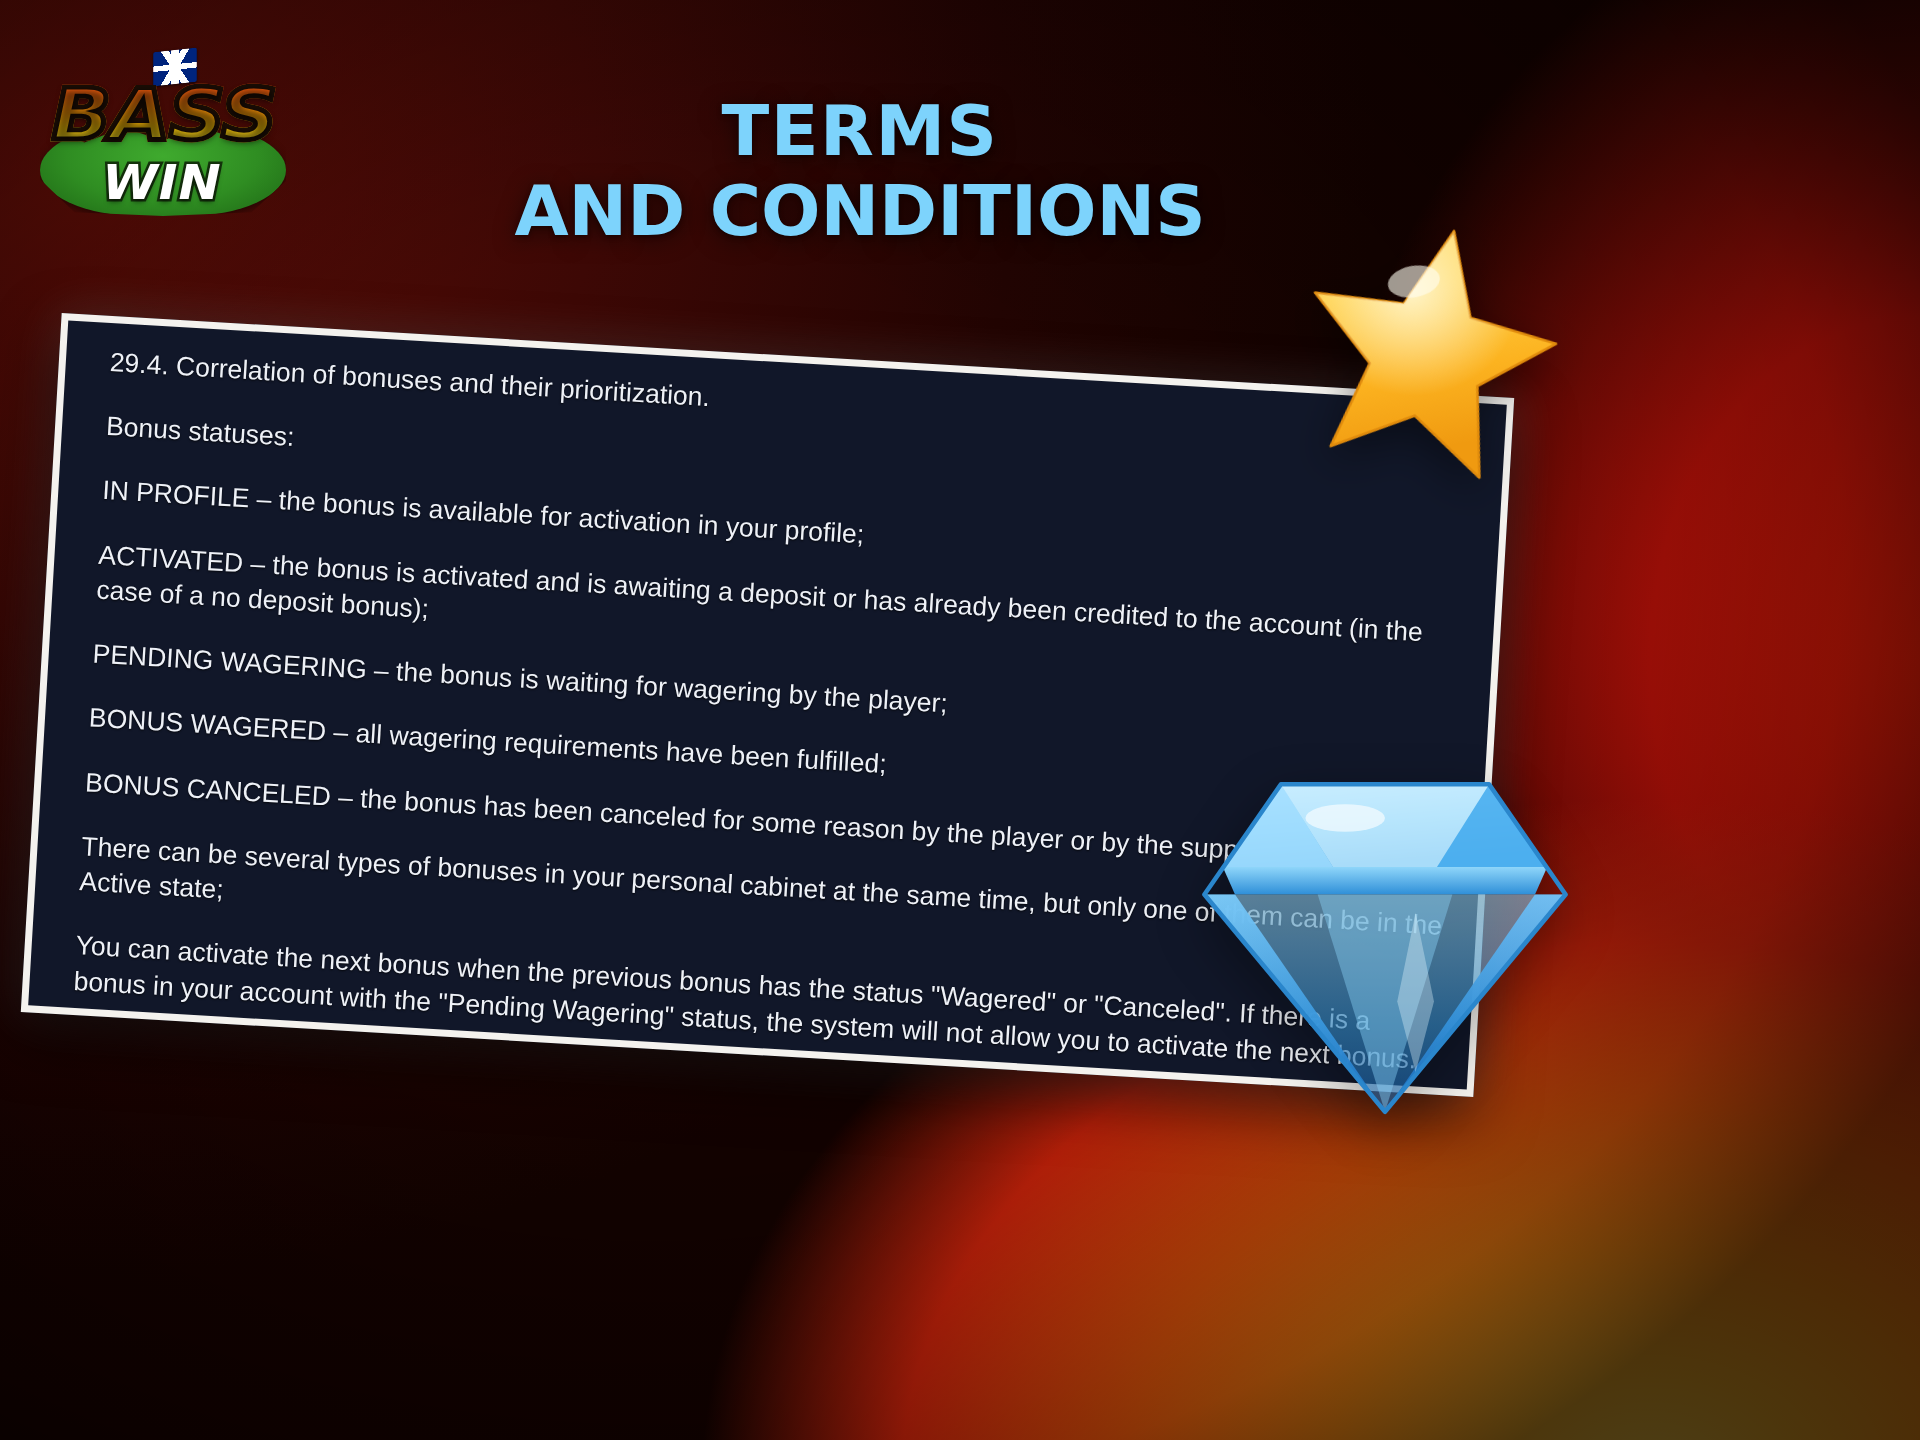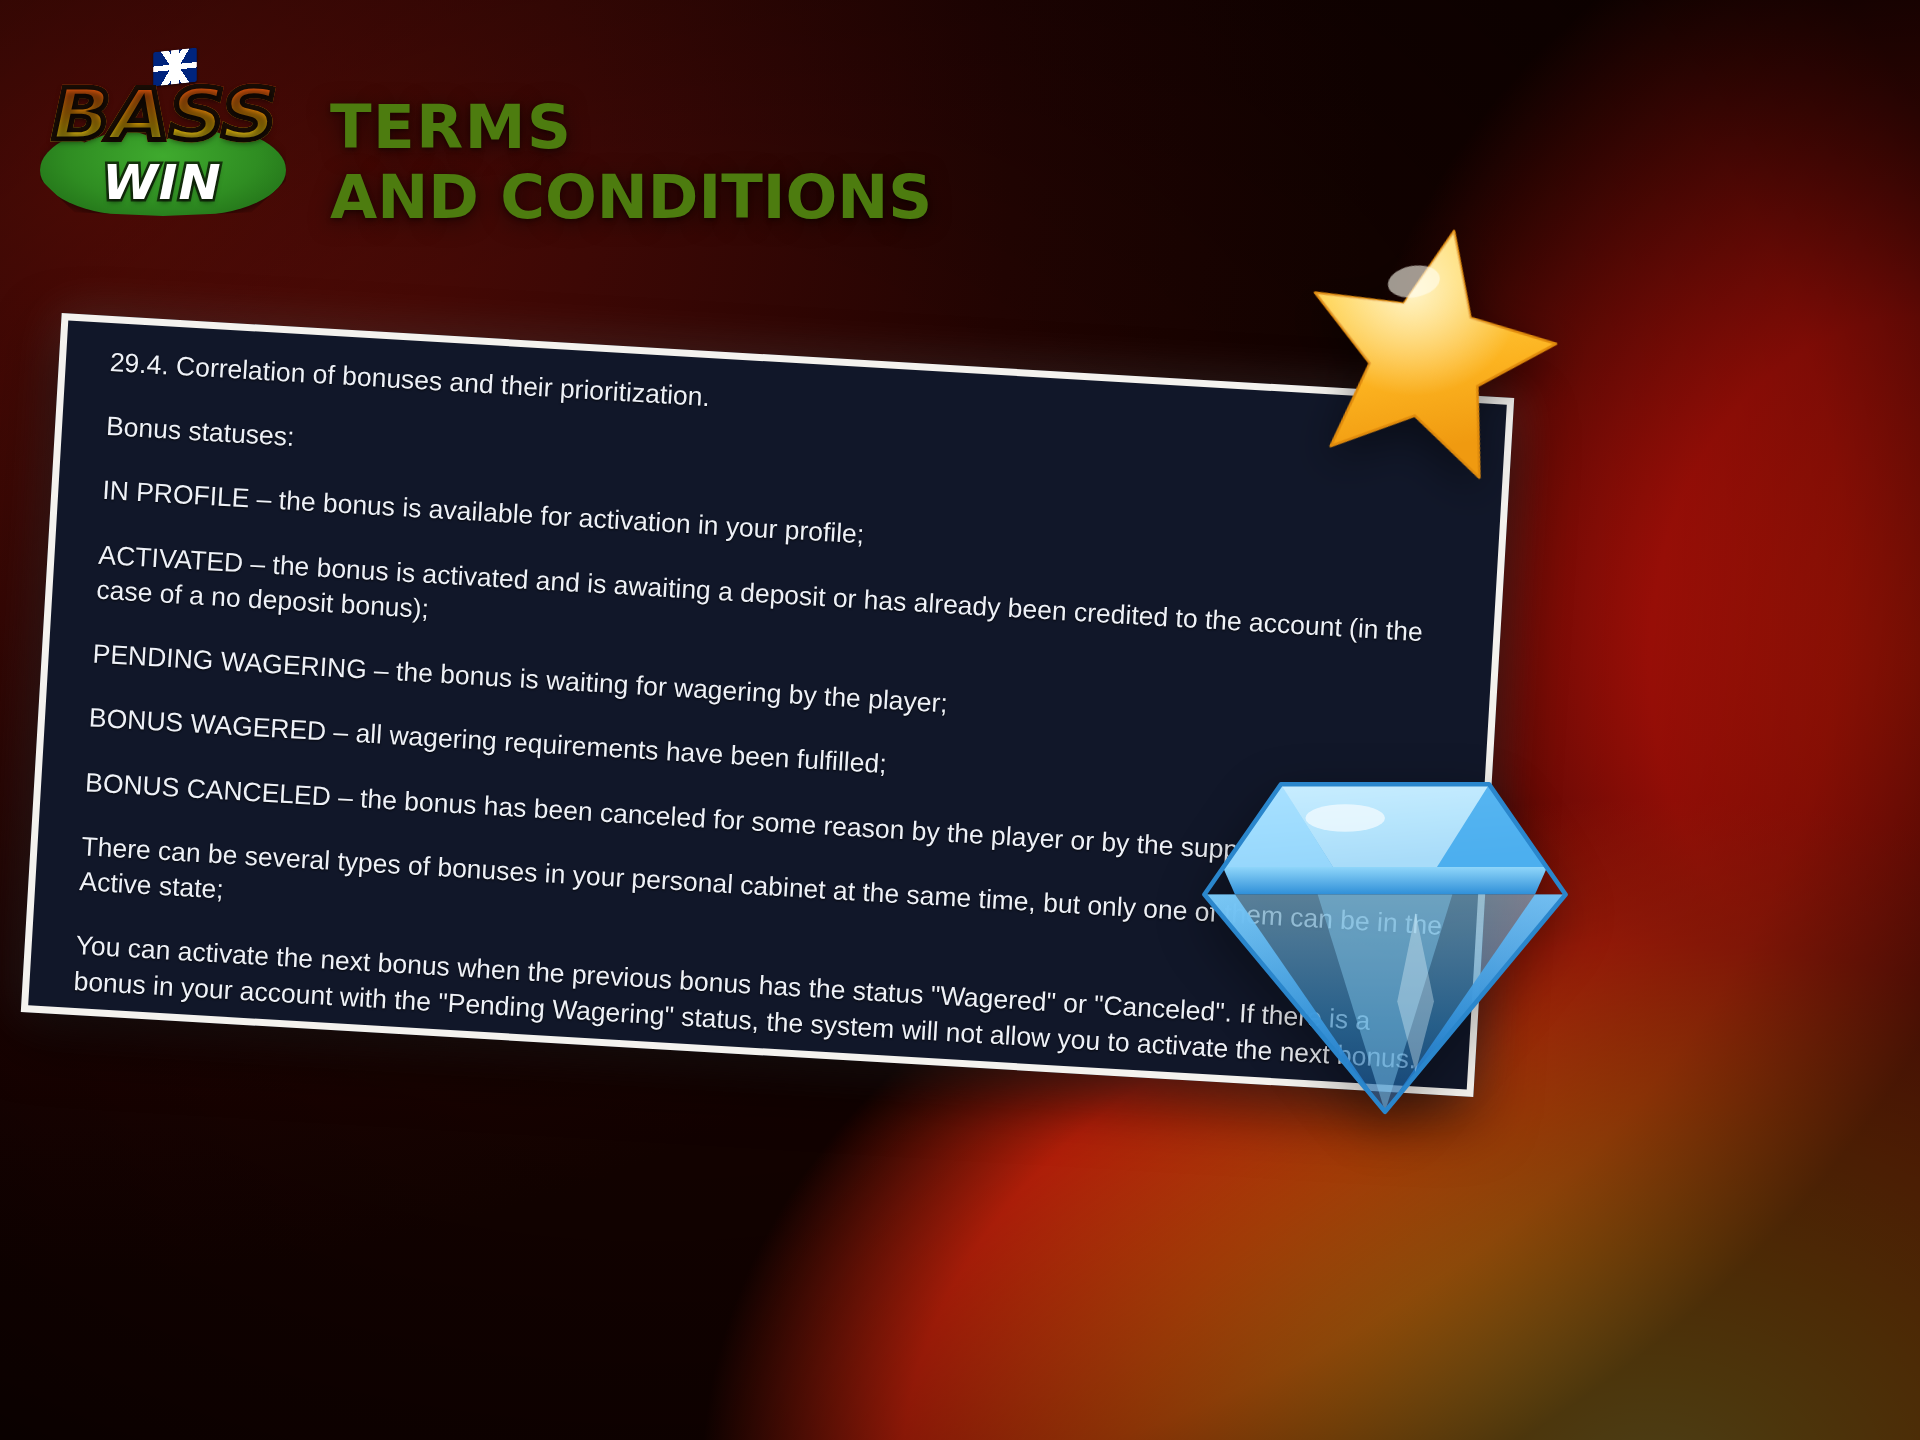--- a/index.html
+++ b/index.html
@@ -72,24 +72,25 @@
     text-align:center; line-height:1; color:#fff;
     -webkit-text-stroke:5px #14330c;
     paint-order:stroke fill;
     transform:scaleX(1.05);
     text-shadow:0 3px 5px rgba(0,0,0,.5);
   }
 
   
   #headline {
     position:absolute; left:330px; top:92px; width:1060px;
-    color:#4d7c0f;
+    text-align:center;
+    color:#7dd3fc;
     font-family:"DejaVu Sans", sans-serif;
     font-weight:bold;
-    font-size:61px;
+    font-size:70px;
     line-height:1.14;
     letter-spacing:1.5px;
     text-shadow:0 4px 22px rgba(0,0,0,.55), 0 2px 5px rgba(0,0,0,.4);
   }
   #headline .l2 { display:block; letter-spacing:0px; }
 
   
   #doc-wrap {
     position:absolute;
     left:40px; top:355px;

